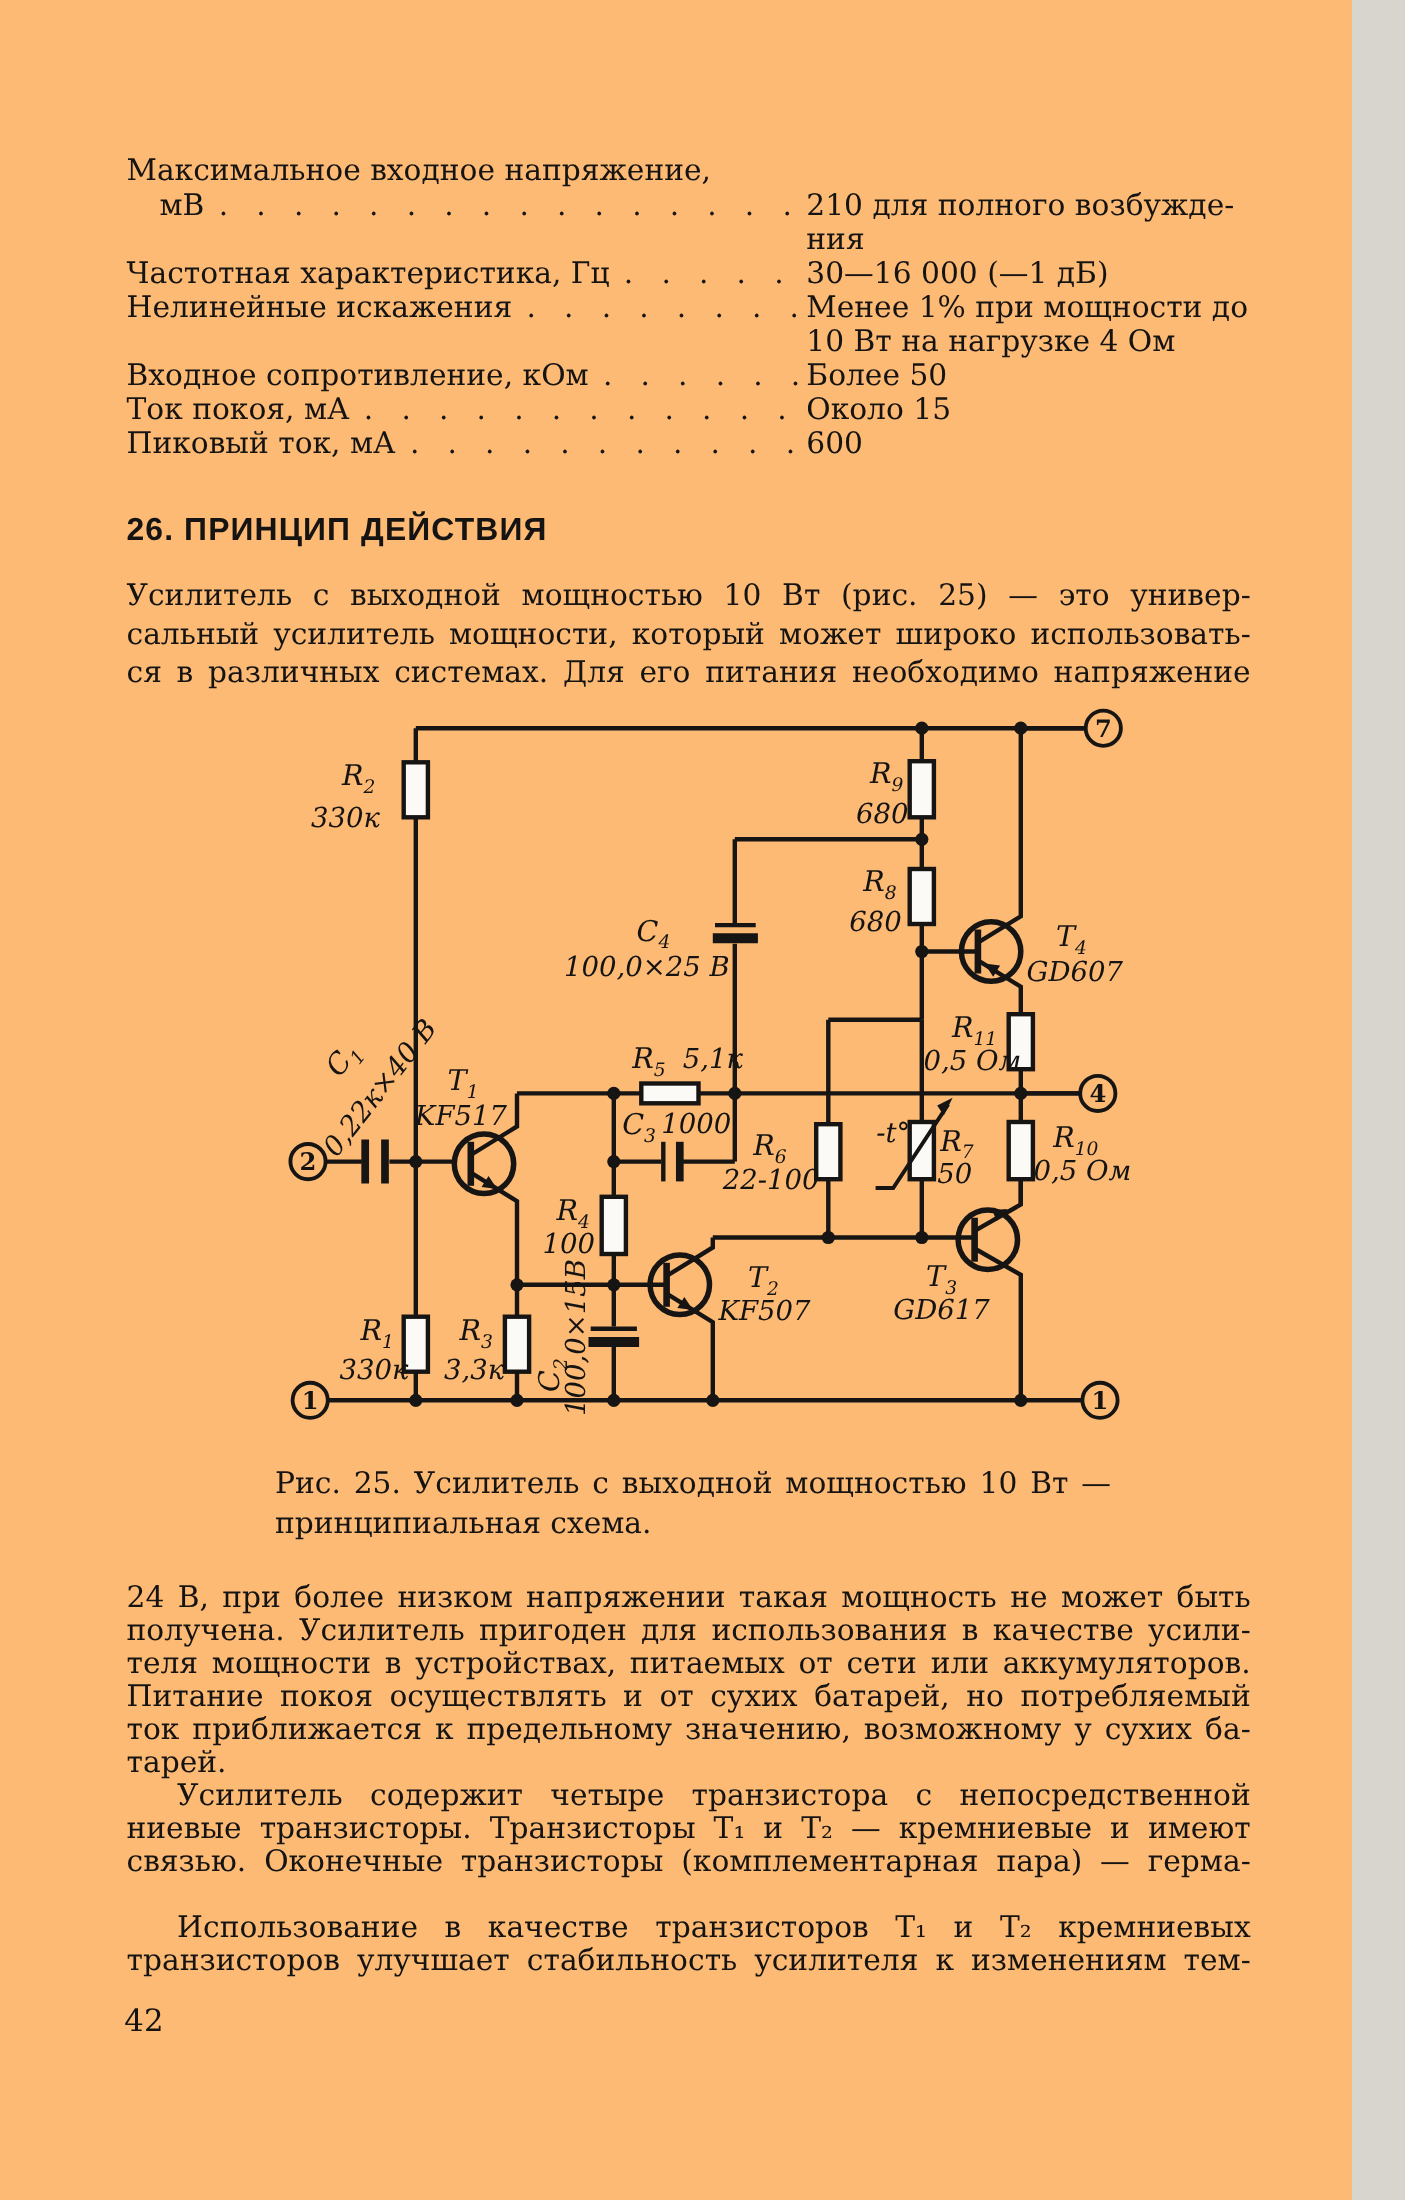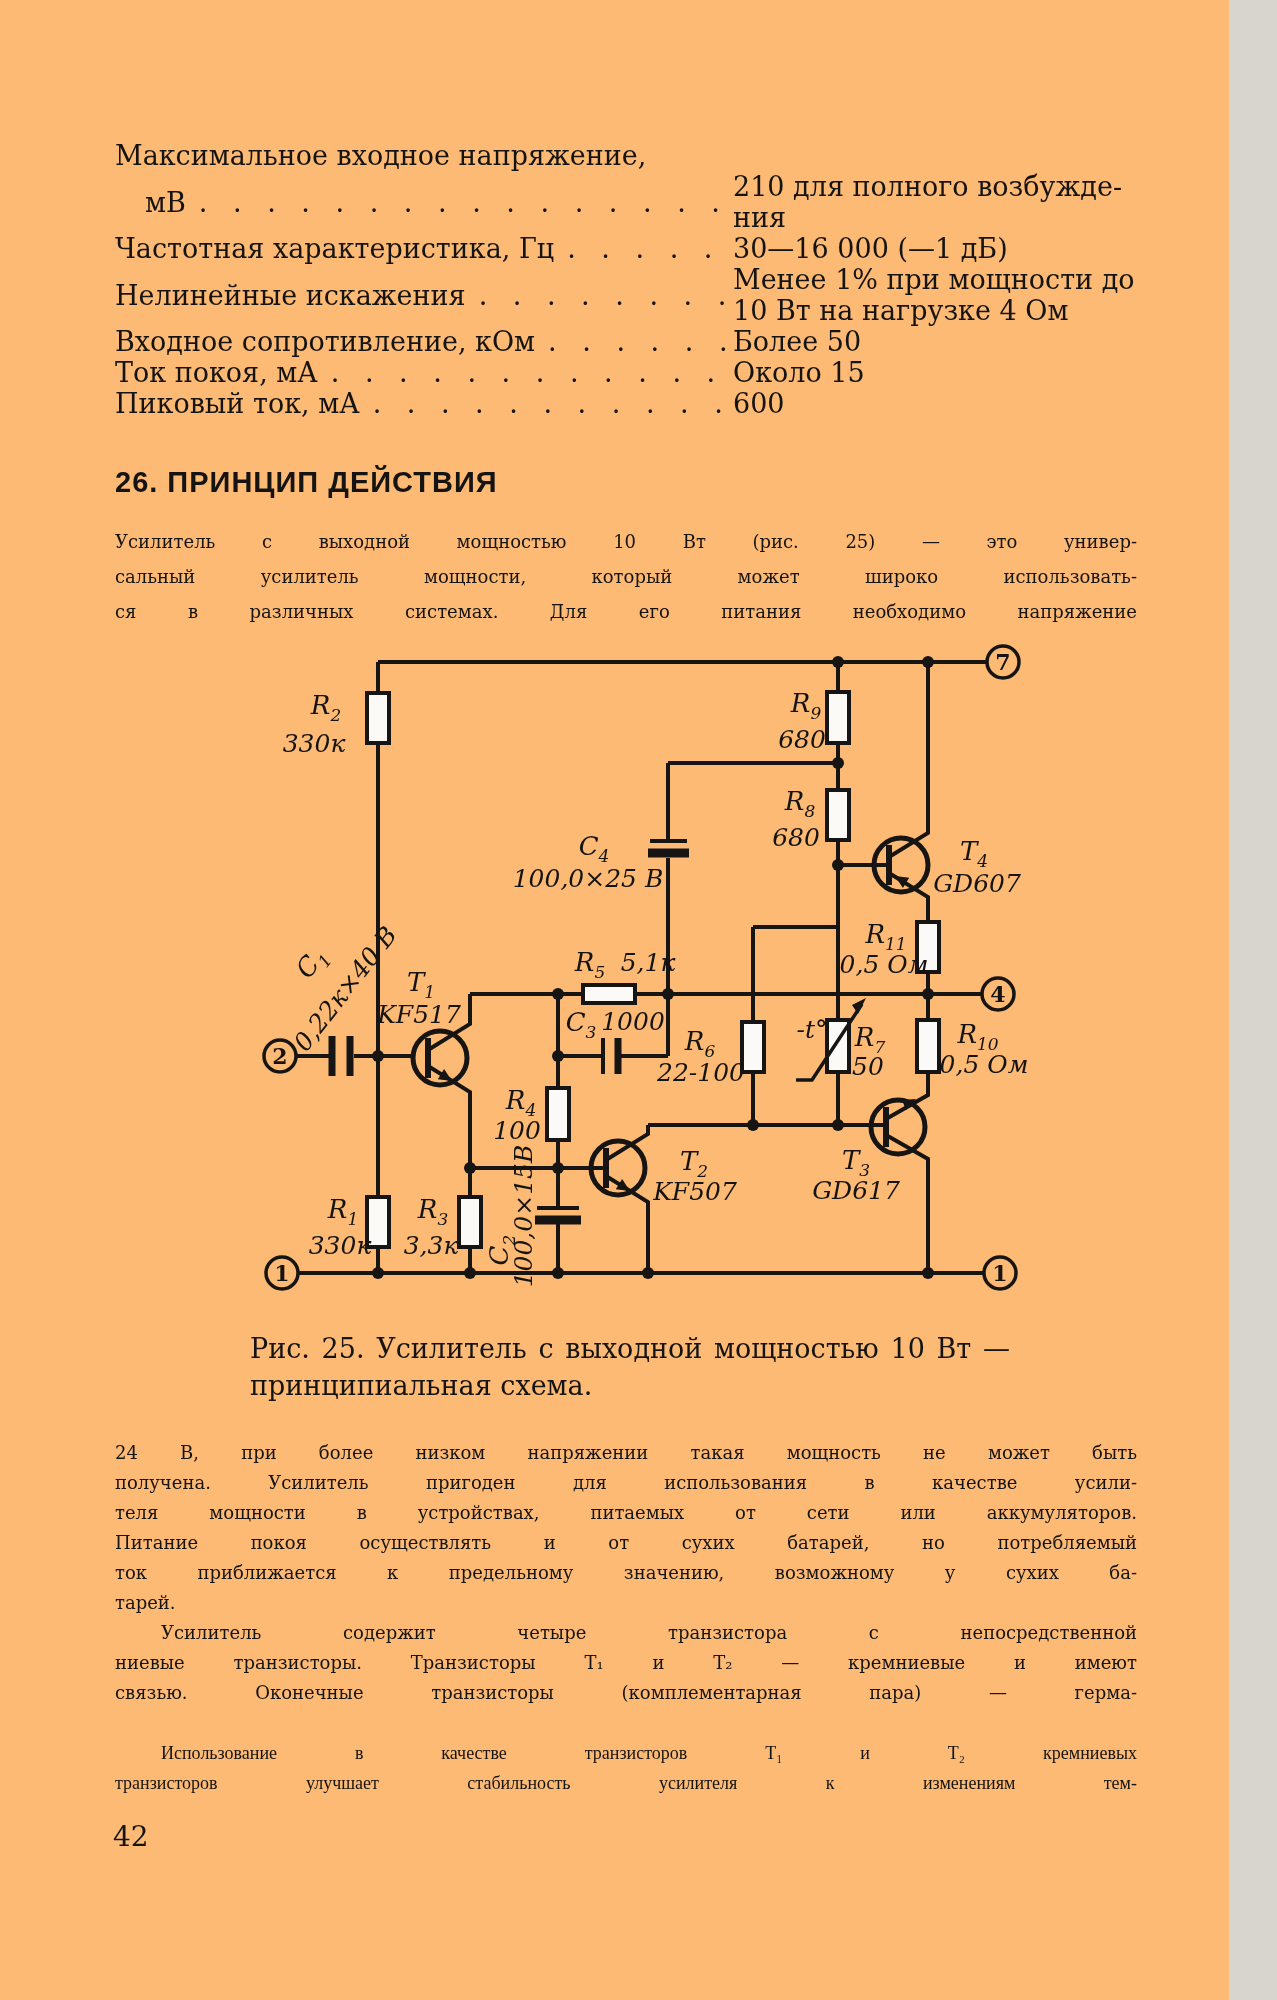--- a/index.html
+++ b/index.html
@@ -2,35 +2,35 @@
 <html><head>
 <meta charset="utf-8">
 <style>
   html,body{margin:0;padding:0;background:#d8d5cf;}
   .page{position:relative;width:1229px;height:2000px;background:#fdba74;color:#151413;
         font-family:"DejaVu Serif","Liberation Serif",serif;overflow:hidden;}
   
   .specs{position:absolute;left:115px;top:140px;width:1022px;font-size:27px;line-height:31px;}
   .spec-top{white-space:nowrap;}
   .spec-row{display:flex;}
-  .spec-label{flex:0 0 618px;width:618px;display:flex;align-items:center;}
+  .spec-label{flex:0 0 618px;width:618px;display:flex;align-items:flex-start;}
   .spec-label.cont .lbl{padding-left:30px;}
   .lbl{white-space:nowrap;}
   .dots{flex:1 1 auto;overflow:hidden;white-space:nowrap;word-spacing:17px;padding-left:13px;}
   .spec-value{white-space:pre-line;flex:1;}
   
   .heading{position:absolute;left:115px;top:466px;margin:0;
            font-family:"Liberation Sans","DejaVu Sans",sans-serif;
            font-size:29px;font-weight:bold;letter-spacing:1px;}
   
-  .para{position:absolute;left:115px;width:1022px;font-size:18px;}
+  .para{position:absolute;left:115px;width:1022px;font-size:27px;}
   #para-intro{top:524px;line-height:35px;}
   #para-after{top:1438px;line-height:30px;}
   #para-p3{top:1618px;line-height:30px;}
-  #para-p4{top:1738px;line-height:30px;font-family:Liberation Serif, serif;}
+  #para-p4{top:1738px;line-height:30px;}
   .bline{white-space:nowrap;}
   .bline.just{white-space:normal;text-align:justify;text-align-last:justify;}
   .bline.ind{text-indent:46px;}
   
   .caption{position:absolute;left:250px;top:1330px;width:760px;font-size:27px;line-height:37px;}
   .cap1{text-align:justify;text-align-last:justify;}
   .pageno{position:absolute;left:113px;top:1820px;font-size:28px;text-align:right;}
   
   #schematic{position:absolute;left:250px;top:640px;}
   #schematic path,#schematic line{stroke:#161514;fill:none;}

